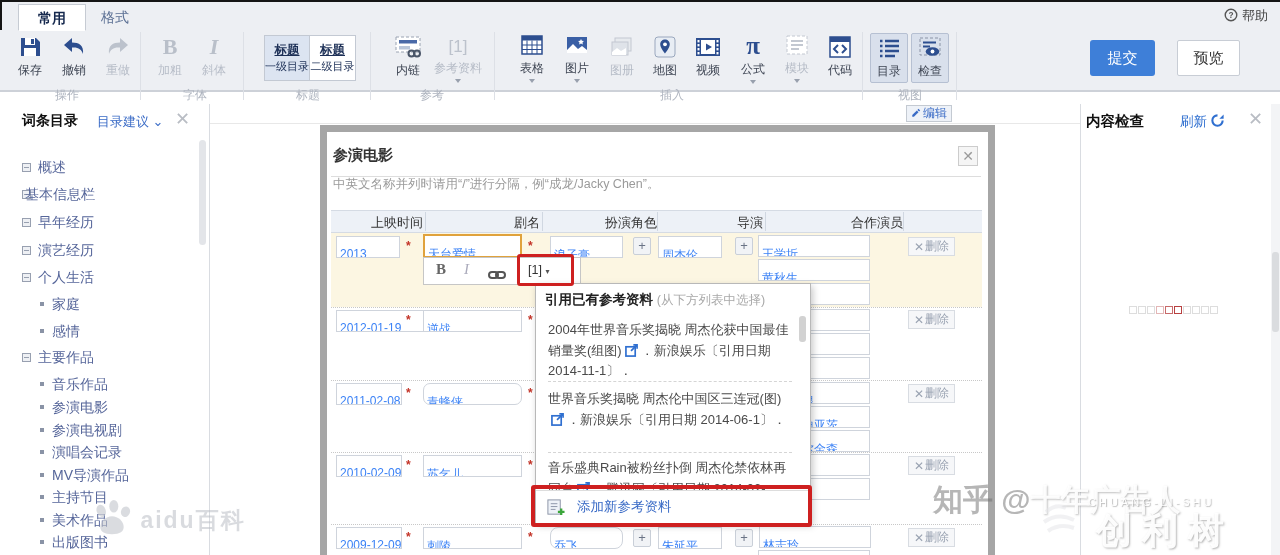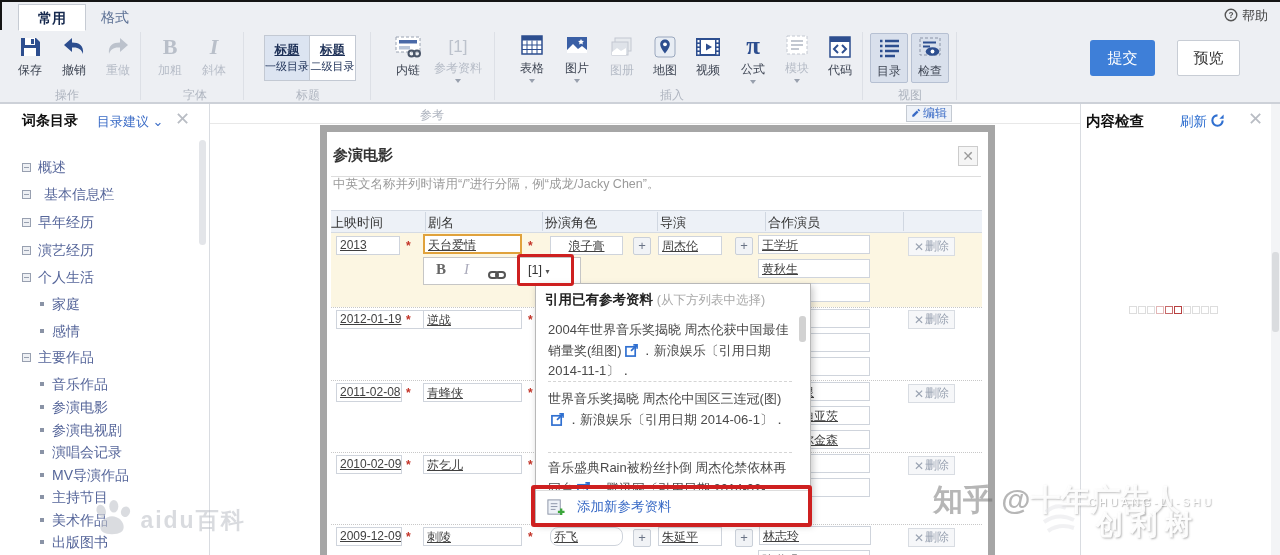--- a/index.html
+++ b/index.html
@@ -1,20 +1,20 @@
 <!DOCTYPE html>
 <html><head>
 <meta charset="utf-8">
 <style>
   * { box-sizing: border-box; margin: 0; padding: 0; }
   html,body { width:1280px; height:555px; overflow:hidden; }
   body { position:relative; background:#fff; font-family:"Liberation Sans","DejaVu Sans",sans-serif; color:#333; }
 
   
-  #ribbon { position:absolute; left:0; top:0; width:1280px; height:104px; background:#edeff3; border-bottom:2px solid #cdd1d8; }
+  #ribbon { position:absolute; left:0; top:0; width:1280px; height:92px; background:#edeff3; border-bottom:2px solid #cdd1d8; }
   .topbar { position:absolute; left:0; top:0; width:1280px; height:2px; background:#151515; }
   .edge { position:absolute; left:0; top:0; width:2px; height:30px; background:#151515; }
   .tab { position:absolute; top:4px; height:27px; line-height:26px; padding:0 19px; font-size:14px; color:#5d7195; cursor:pointer; }
   .tab.active { background:#fff; border:1px solid #c6cbd3; border-bottom-color:#fff; color:#16294e; font-weight:bold; }
   .help { position:absolute; top:7px; right:12px; font-size:13px; color:#444; display:flex; align-items:center; gap:4px; }
   .tbtn { position:absolute; top:33px; width:44px; height:50px; display:flex; flex-direction:column; align-items:center; gap:3px; font-size:12px; color:#3f4654; cursor:pointer; text-align:center; }
   .tbtn .ic { height:26px; display:flex; align-items:flex-end; justify-content:center; }
   .tbtn.dis { color:#b6bcc7; }
   .tbtn .caret { width:0; height:0; border-left:3px solid transparent; border-right:3px solid transparent; border-top:4px solid #98a0ad; margin-top:-1px; }
   .tbtn.on { background:#d9e0ec; border:1px solid #b6c0d2; border-radius:2px; }
@@ -41,25 +41,25 @@
 
   
   .hline { position:absolute; left:210px; top:123px; width:870px; height:1px; background:#e8e8e8; }
   .editbtn { position:absolute; left:906px; top:105px; width:46px; height:17px; background:#eef2f8; border:1px solid #c4cad2; font-size:12px; color:#3a6bc6; display:flex; align-items:center; justify-content:center; gap:2px; cursor:pointer; z-index:3; }
   #dlg { position:absolute; left:320px; top:125px; width:675px; height:480px; border:7px solid #a6a6a6; background:#fff; z-index:4; }
   .dlg-title { position:absolute; left:333px; top:146px; font-size:15px; font-weight:bold; color:#333; z-index:6; }
   .dlg-close { position:absolute; left:958px; top:146px; width:20px; height:20px; background:#f5f5f5; border:1px solid #ccc; color:#999; font-size:14px; line-height:18px; text-align:center; cursor:pointer; z-index:6; }
   .dlg-div { position:absolute; left:331px; top:176px; width:650px; height:1px; background:#ddd; z-index:6; }
   .dlg-hint { position:absolute; left:333px; top:176px; font-size:12.5px; color:#9a9a9a; z-index:6; }
   .thead { position:absolute; left:331px; top:210px; width:651px; height:23px; background:#edf1f7; border-top:1px solid #d5dbe4; border-bottom:1px solid #d5dbe4; z-index:5; }
-  .th { position:absolute; top:214px; font-size:13px; color:#333; text-align:left; z-index:6; }
+  .th { position:absolute; top:214px; font-size:13px; color:#333; text-align:right; z-index:6; }
   .thsep { position:absolute; top:212px; width:1px; height:19px; background:#d0d7e1; z-index:6; }
   .row1bg { position:absolute; left:331px; top:233px; width:651px; height:74px; background:#fcf6e2; z-index:5; }
   .dotline { position:absolute; left:331px; width:651px; border-top:1px dotted #c8c8c8; z-index:5; }
-  .fld { position:absolute; height:19px; background:#fff; border:1px solid #cfd4dc; font-size:12px; padding:1px 3px; color:#404040; z-index:6; overflow:hidden; white-space:nowrap; cursor:text; }
+  .fld { position:absolute; height:19px; background:#fff; border:1px solid #cfd4dc; font-size:12px; padding:10px 3px; color:#3b82f6; z-index:6; overflow:hidden; white-space:nowrap; cursor:text; }
   .fld span { text-decoration:underline; }
   .fld.focus { border:2px solid #e0a23c; height:20px; }
   .ast { position:absolute; color:#c33327; font-size:12px; font-weight:bold; z-index:6; }
   .plus { position:absolute; width:18px; height:18px; background:#f1f3f6; border:1px solid #c9cfd8; border-radius:2px; color:#6a7486; font-size:13px; line-height:16px; text-align:center; cursor:pointer; z-index:6; }
   .del { position:absolute; width:47px; height:19px; background:#f6f7f9; border:1px solid #d8dce2; color:#9aa3b2; font-size:12px; display:flex; align-items:center; justify-content:center; gap:1px; cursor:pointer; z-index:6; }
   .minibar { position:absolute; left:423px; top:257px; width:158px; height:28px; background:#fff; border:1px solid #c6c6c6; z-index:7; }
   .mb { position:absolute; z-index:8; cursor:pointer; }
   .redbox { position:absolute; border:3px solid #ce2020; border-radius:3px; z-index:31; pointer-events:none; }
 
   
@@ -81,21 +81,21 @@
   .wsq { width:8px; height:8px; border:1px solid #ddd; background:#fff; }
   .wsq.r1 { border-color:#e3b6b6; } .wsq.r2 { border-color:#c86a6a; } .wsq.r3 { border-color:#b84040; }
   .track { position:absolute; left:1271px; top:104px; width:9px; height:451px; background:#f3f4f6; }
   .thumb { position:absolute; left:1272px; top:252px; width:7px; height:80px; background:#dadcdf; border-radius:3px; }
 
   
   .wm { position:absolute; pointer-events:none; z-index:50; white-space:nowrap; }
   .wm-zhihu { left:933px; top:480px; font-size:30px; font-weight:bold; color:rgba(110,110,110,.5); }
   .wm-zhihu .emboss { color:rgba(255,255,255,.92); text-shadow:1px 1px 2px rgba(100,100,100,.4); }
   .wm-en { left:1088px; top:496px; font-size:11px; letter-spacing:3px; color:rgba(255,255,255,.95); text-shadow:1px 1px 1px rgba(120,120,120,.5); }
-  .wm-cn { left:1096px; top:507px; font-size:27px; font-weight:bold; color:rgba(255,255,255,.95); text-shadow:1px 1px 2px rgba(110,110,110,.5); }
+  .wm-cn { left:1096px; top:507px; font-size:36px; font-weight:bold; color:rgba(255,255,255,.95); text-shadow:1px 1px 2px rgba(110,110,110,.5); }
   .wm-baidu { left:92px; top:500px; font-size:23px; font-weight:bold; color:rgba(185,189,196,.55); letter-spacing:2px; z-index:45; }
 </style>
 </head>
 <body>
 
 <div id="ribbon">
   <div class="topbar"></div>
   <div class="edge"></div>
 
   <div class="tab active" style="left:18px;">常用</div>
@@ -176,21 +176,21 @@
         </svg>
       </span>
     <span>内链</span>
   </div>
   <div class="tbtn dis" style="left:430px;width:56px;">
     <span class="ic" style="font-size:17px;color:#bcc2cc;">[1]</span>
     <span>参考资料</span>
     <span class="caret"></span>
   </div>
   <div class="vsep" style="left:494px;"></div>
-  <div class="glabel" style="left:420px;margin-top:20px;">参考</div>
+  <div class="glabel" style="left:420px;">参考</div>
 
   <div class="tbtn" style="left:510px;">
     <span class="ic">
         <svg width="24" height="24" viewBox="0 0 24 24">
           <rect x="2" y="3" width="20" height="18" fill="#fff" stroke="#2d4e8f" stroke-width="1.5"></rect>
           <rect x="2" y="3" width="20" height="4.5" fill="#2d4e8f"></rect>
           <path d="M7 7.5v13.5 M12 7.5v13.5 M17 7.5v13.5 M2 12h20 M2 16.5h20" stroke="#2d4e8f" fill="none"></path>
         </svg>
       </span>
     <span>表格</span>
@@ -306,21 +306,21 @@
 
 <div id="sidebar"></div>
 <div class="sb-title">词条目录</div>
 <div class="sb-suggest"><span>目录建议</span> ⌄</div>
 <div class="sb-close">✕</div>
 <div class="sb-scroll"></div>
 
 <div class="sq1" style="left:22px;top:163px;"></div>
 <div class="sitem" style="left:38px;top:159px;">概述</div>
 <div class="sq1" style="left:22px;top:190px;"></div>
-<div class="sitem" style="left:44px;top:186px;">基本信息栏</div>
+<div class="sitem" style="left:25px;top:186px;">基本信息栏</div>
 <div class="sq1" style="left:22px;top:218px;"></div>
 <div class="sitem" style="left:38px;top:214px;">早年经历</div>
 <div class="sq1" style="left:22px;top:246px;"></div>
 <div class="sitem" style="left:38px;top:242px;">演艺经历</div>
 <div class="sq1" style="left:22px;top:273px;"></div>
 <div class="sitem" style="left:38px;top:269px;">个人生活</div>
 <div class="dot2" style="left:40px;top:302px;"></div>
 <div class="sitem" style="left:52px;top:296px;">家庭</div>
 <div class="dot2" style="left:40px;top:329px;"></div>
 <div class="sitem" style="left:52px;top:323px;">感情</div>
@@ -373,21 +373,21 @@
 <div class="row1bg"></div>
 <div class="dotline" style="top:307px;"></div>
 <div class="dotline" style="top:380px;"></div>
 <div class="dotline" style="top:452px;"></div>
 <div class="dotline" style="top:524px;"></div>
 
 <div class="fld" style="left:336px;top:236px;width:64px;"><span>2013</span></div>
 <div class="ast" style="left:406px;top:239px;">*</div>
 <div class="fld focus" style="left:423px;top:234px;width:99px;"><span>天台爱情</span></div>
 <div class="ast" style="left:528px;top:239px;">*</div>
-<div class="fld" style="left:550px;top:236px;width:73px;text-align:center;"><span>浪子膏</span></div>
+<div class="fld" style="left:550px;top:236px;width:73px;"><span>浪子膏</span></div>
 <div class="plus" style="left:633px;top:237px;">+</div>
 <div class="fld" style="left:658px;top:236px;width:64px;"><span>周杰伦</span></div>
 <div class="plus" style="left:735px;top:237px;">+</div>
 <div class="fld" style="left:758px;top:235px;width:112px;"><span>王学圻</span></div>
 <div class="fld" style="left:758px;top:259px;width:112px;"><span>黄秋生</span></div>
 <div class="fld" style="left:758px;top:283px;width:112px;"><span></span></div>
 <div class="del" style="left:908px;top:237px;">
     <span>✕</span>
     <span>删除</span>
   </div>
@@ -411,21 +411,21 @@
 <div class="fld" style="left:758px;top:309px;width:112px;"><span></span></div>
 <div class="fld" style="left:758px;top:333px;width:112px;"><span></span></div>
 <div class="fld" style="left:758px;top:357px;width:112px;"><span></span></div>
 <div class="del" style="left:908px;top:310px;">
     <span>✕</span>
     <span>删除</span>
   </div>
 
 <div class="fld" style="left:336px;top:383px;width:66px;"><span>2011-02-08</span></div>
 <div class="ast" style="left:406px;top:386px;">*</div>
-<div class="fld" style="left:423px;top:383px;width:99px;"><span>青蜂侠</span></div>
+<div class="fld" style="left:423px;top:383px;width:99px;border-radius:7px;"><span>青蜂侠</span></div>
 <div class="ast" style="left:528px;top:386px;">*</div>
 <div class="fld" style="left:758px;top:382px;width:112px;"><span>塞斯·罗根</span></div>
 <div class="fld" style="left:758px;top:406px;width:112px;"><span>卡梅隆·迪亚茨</span></div>
 <div class="fld" style="left:758px;top:430px;width:112px;"><span>汤姆·威尔金森</span></div>
 <div class="del" style="left:908px;top:384px;">
     <span>✕</span>
     <span>删除</span>
   </div>
 
 <div class="fld" style="left:336px;top:455px;width:66px;"><span>2010-02-09</span></div>

